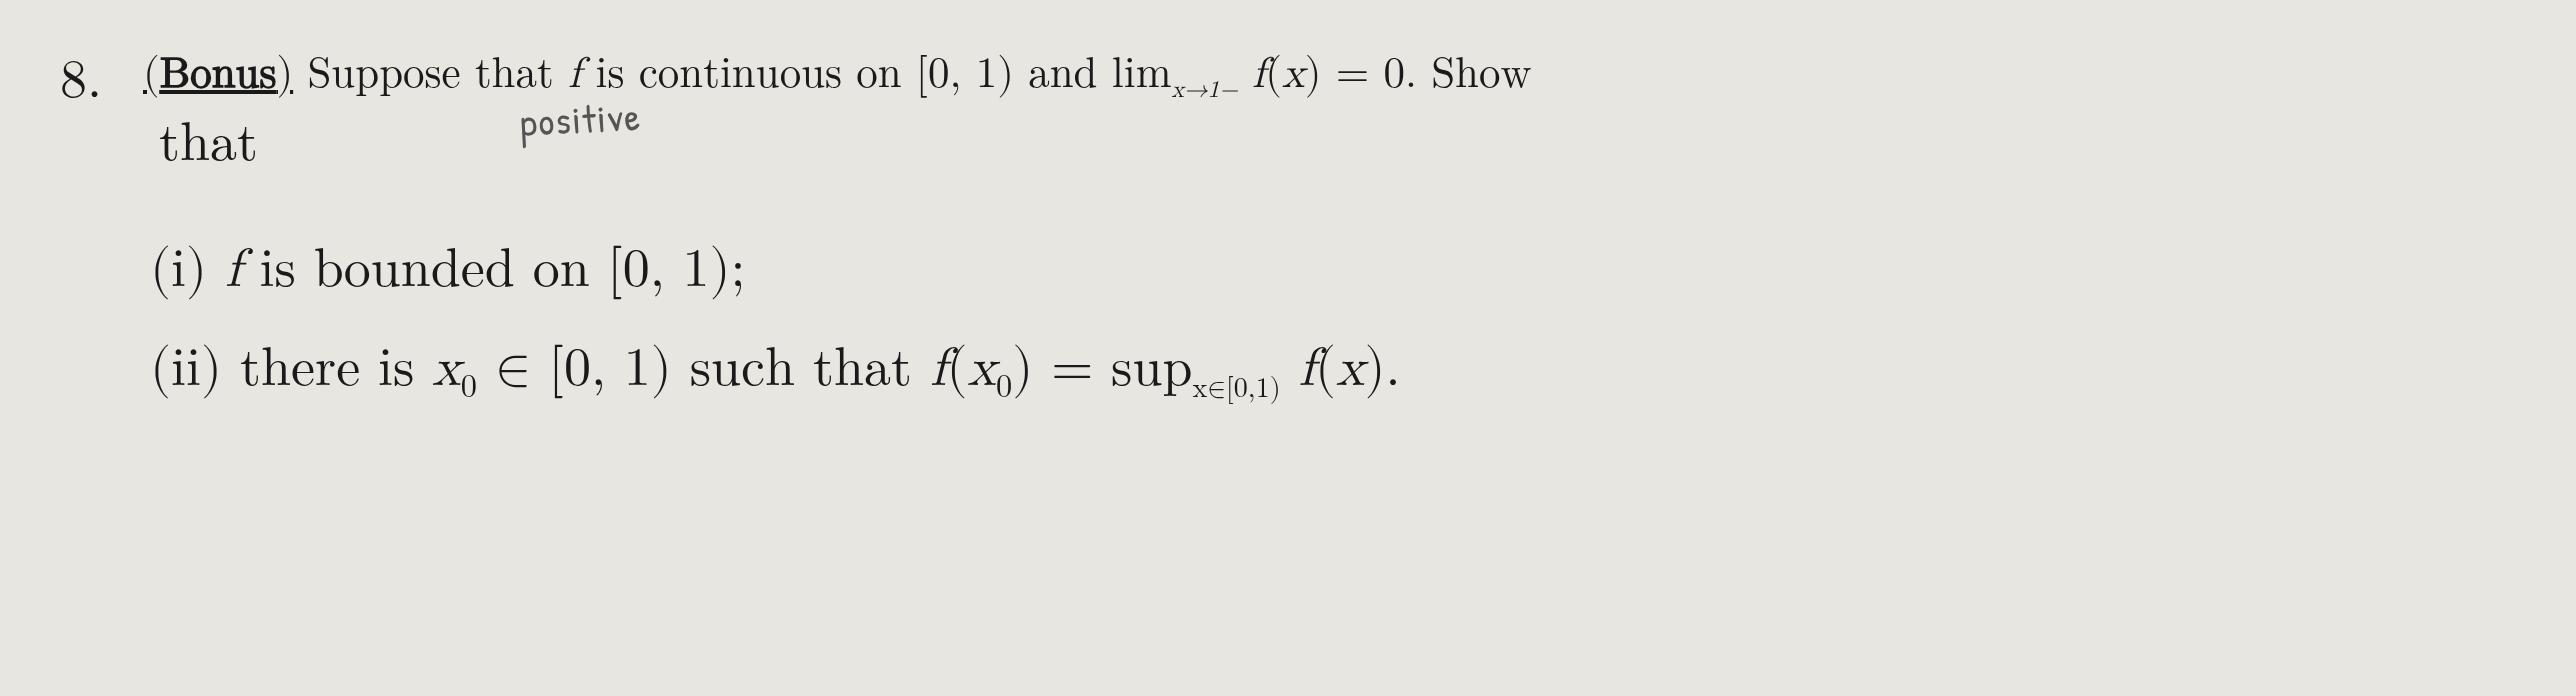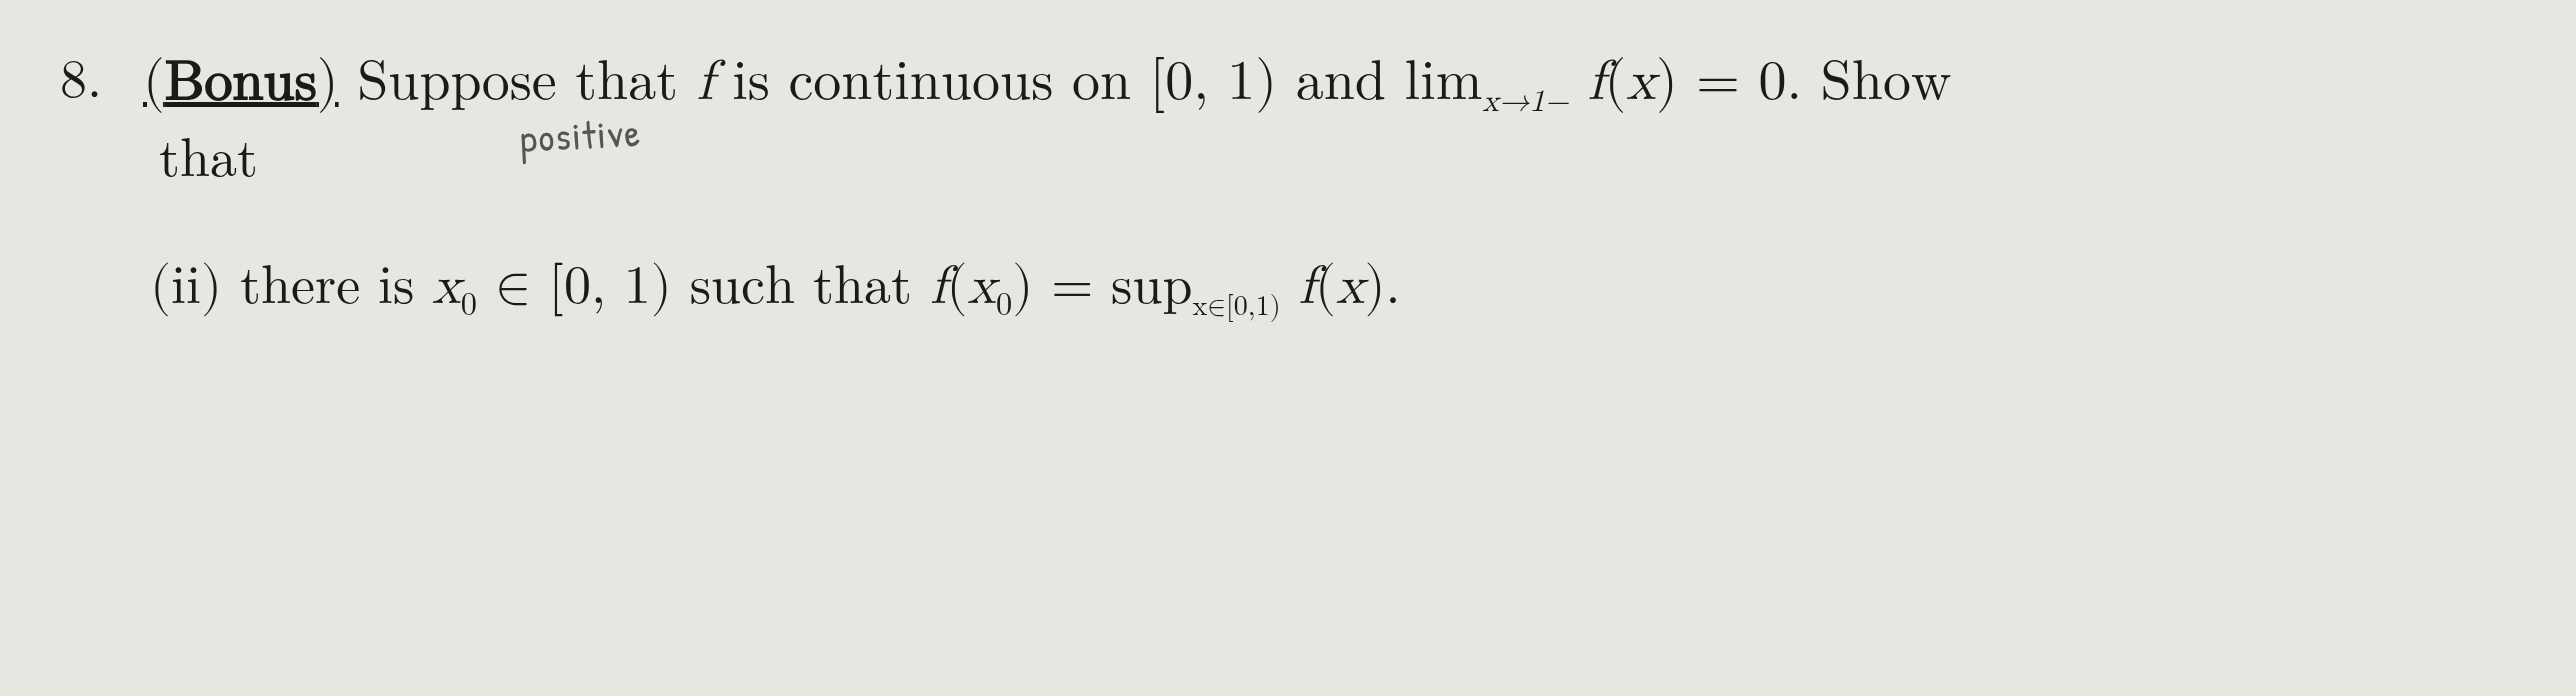--- a/index.html
+++ b/index.html
@@ -48,21 +48,21 @@
       line-height: 1.3;
     }
 
     .problem-text-block {
       display: flex;
       flex-direction: column;
       flex: 1;
     }
 
     .problem-first-line {
-      font-size: 56px;
+      font-size: 43px;
       color: #1a1a1a;
       line-height: 1.35;
       white-space: nowrap;
     }
 
     .problem-second-line {
       font-size: 54px;
       color: #1a1a1a;
       line-height: 1.35;
       margin-left: 16px;
@@ -121,20 +121,23 @@
         </div>
         <div class="problem-second-line">
           <span>that</span>
           <span class="handwritten-annotation">positive</span>
         </div>
       </div>
     </div>
 
     <div class="sub-items">
 
+      <div class="sub-item">
+        <span>(i)</span><span> </span><span class="math">f</span><span> is bounded on [0, 1);</span>
+      </div>
 
       <div class="sub-item">
         <span>(ii)</span><span> there is </span><span class="math">x</span><span style="font-size:0.6em;vertical-align:sub;">0</span><span> ∈ [0, 1) such that  </span><span class="math">f</span><span>(</span><span class="math">x</span><span style="font-size:0.6em;vertical-align:sub;">0</span><span>)</span><span> = sup</span><span style="font-size:0.52em;vertical-align:sub;">x∈[0,1)</span><span> </span><span class="math">f</span><span>(</span><span class="math">x</span><span>).</span>
       </div>
 
     </div>
 
   </div>
 </div>
 

